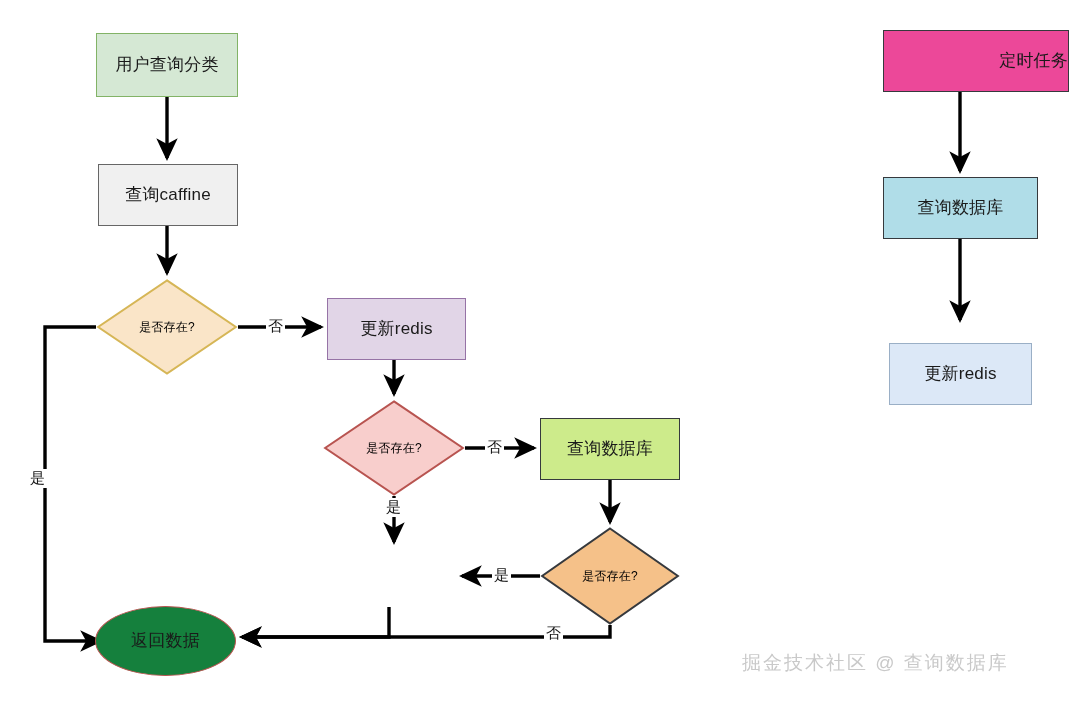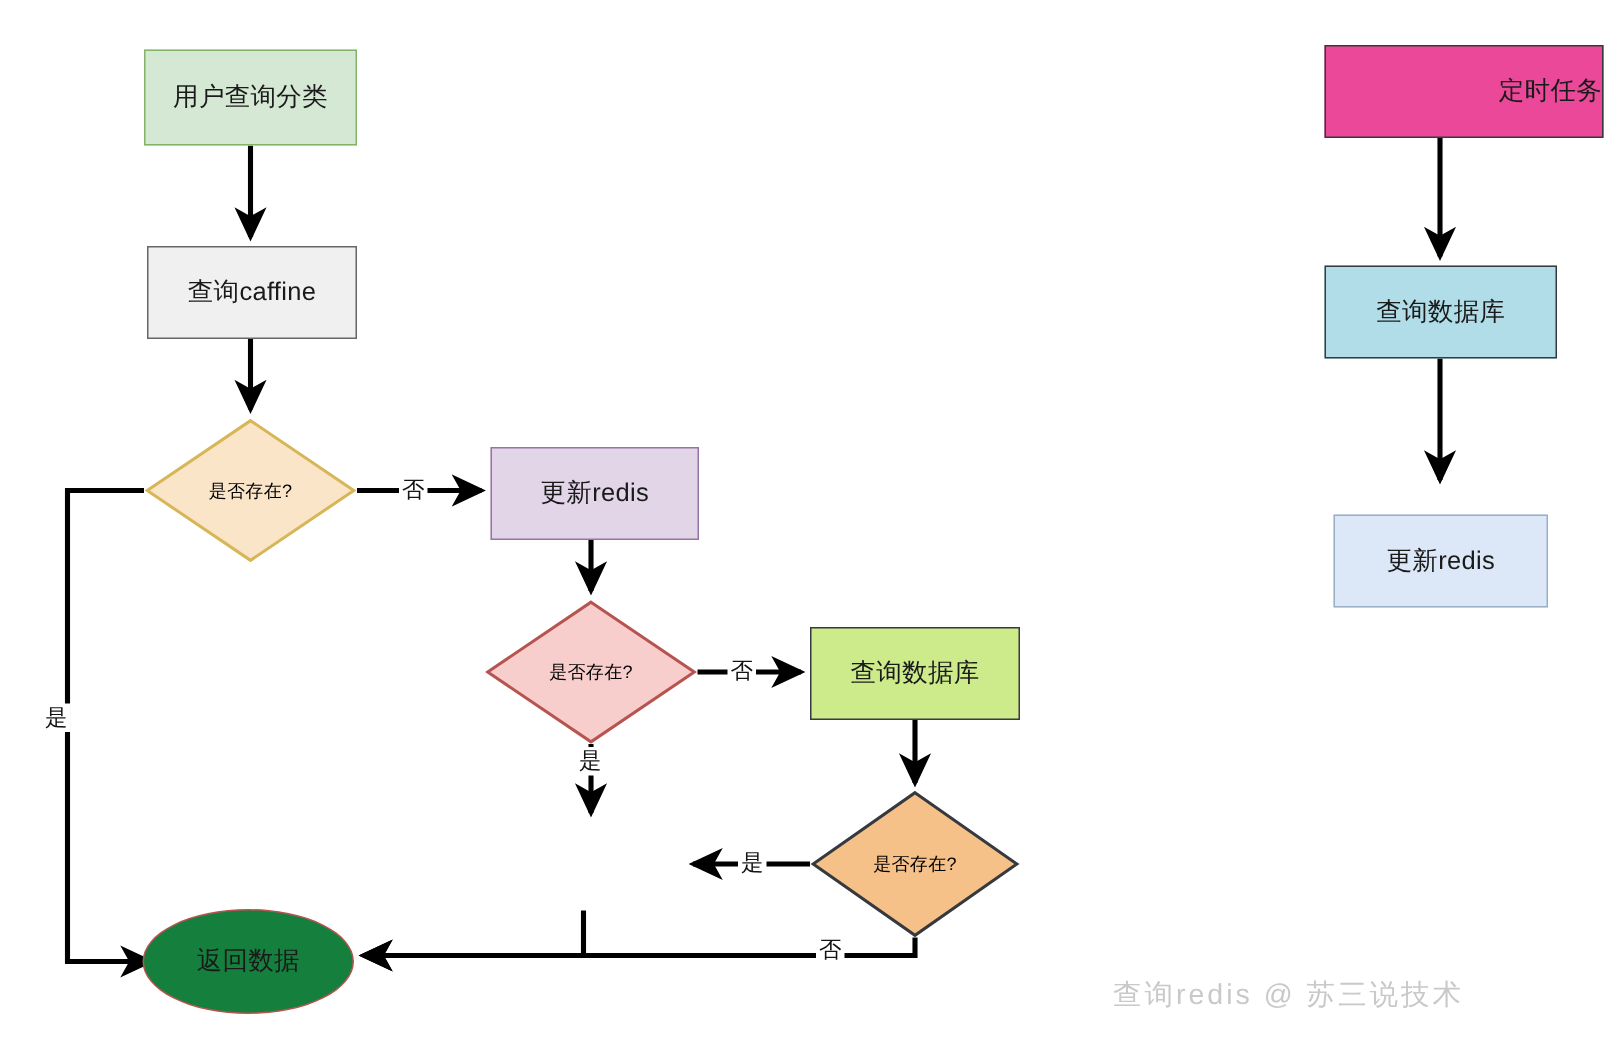--- a/index.html
+++ b/index.html
@@ -164,14 +164,14 @@
     <div class="diamond-label">是否存在?</div>
   </div>
 
   <div class="edge-label" id="lbl-e3" style="left: 266px; top: 317px;">否</div>
   <div class="edge-label" id="lbl-e4" style="left: 28px; top: 469px;">是</div>
   <div class="edge-label" id="lbl-e6" style="left: 485px; top: 438px;">否</div>
   <div class="edge-label" id="lbl-e7" style="left: 384px; top: 498px;">是</div>
   <div class="edge-label" id="lbl-e9" style="left: 492px; top: 566px;">是</div>
   <div class="edge-label" id="lbl-e10" style="left: 544px; top: 624px;">否</div>
 
-  <div id="watermark" style="left: 742px; top: 650px;">查询redis @ 苏三说技术</div>
+  <div id="watermark" style="left: 742px; top: 650px;">掘金技术社区 @ 查询数据库</div>
 </div>
 
 </body></html>

